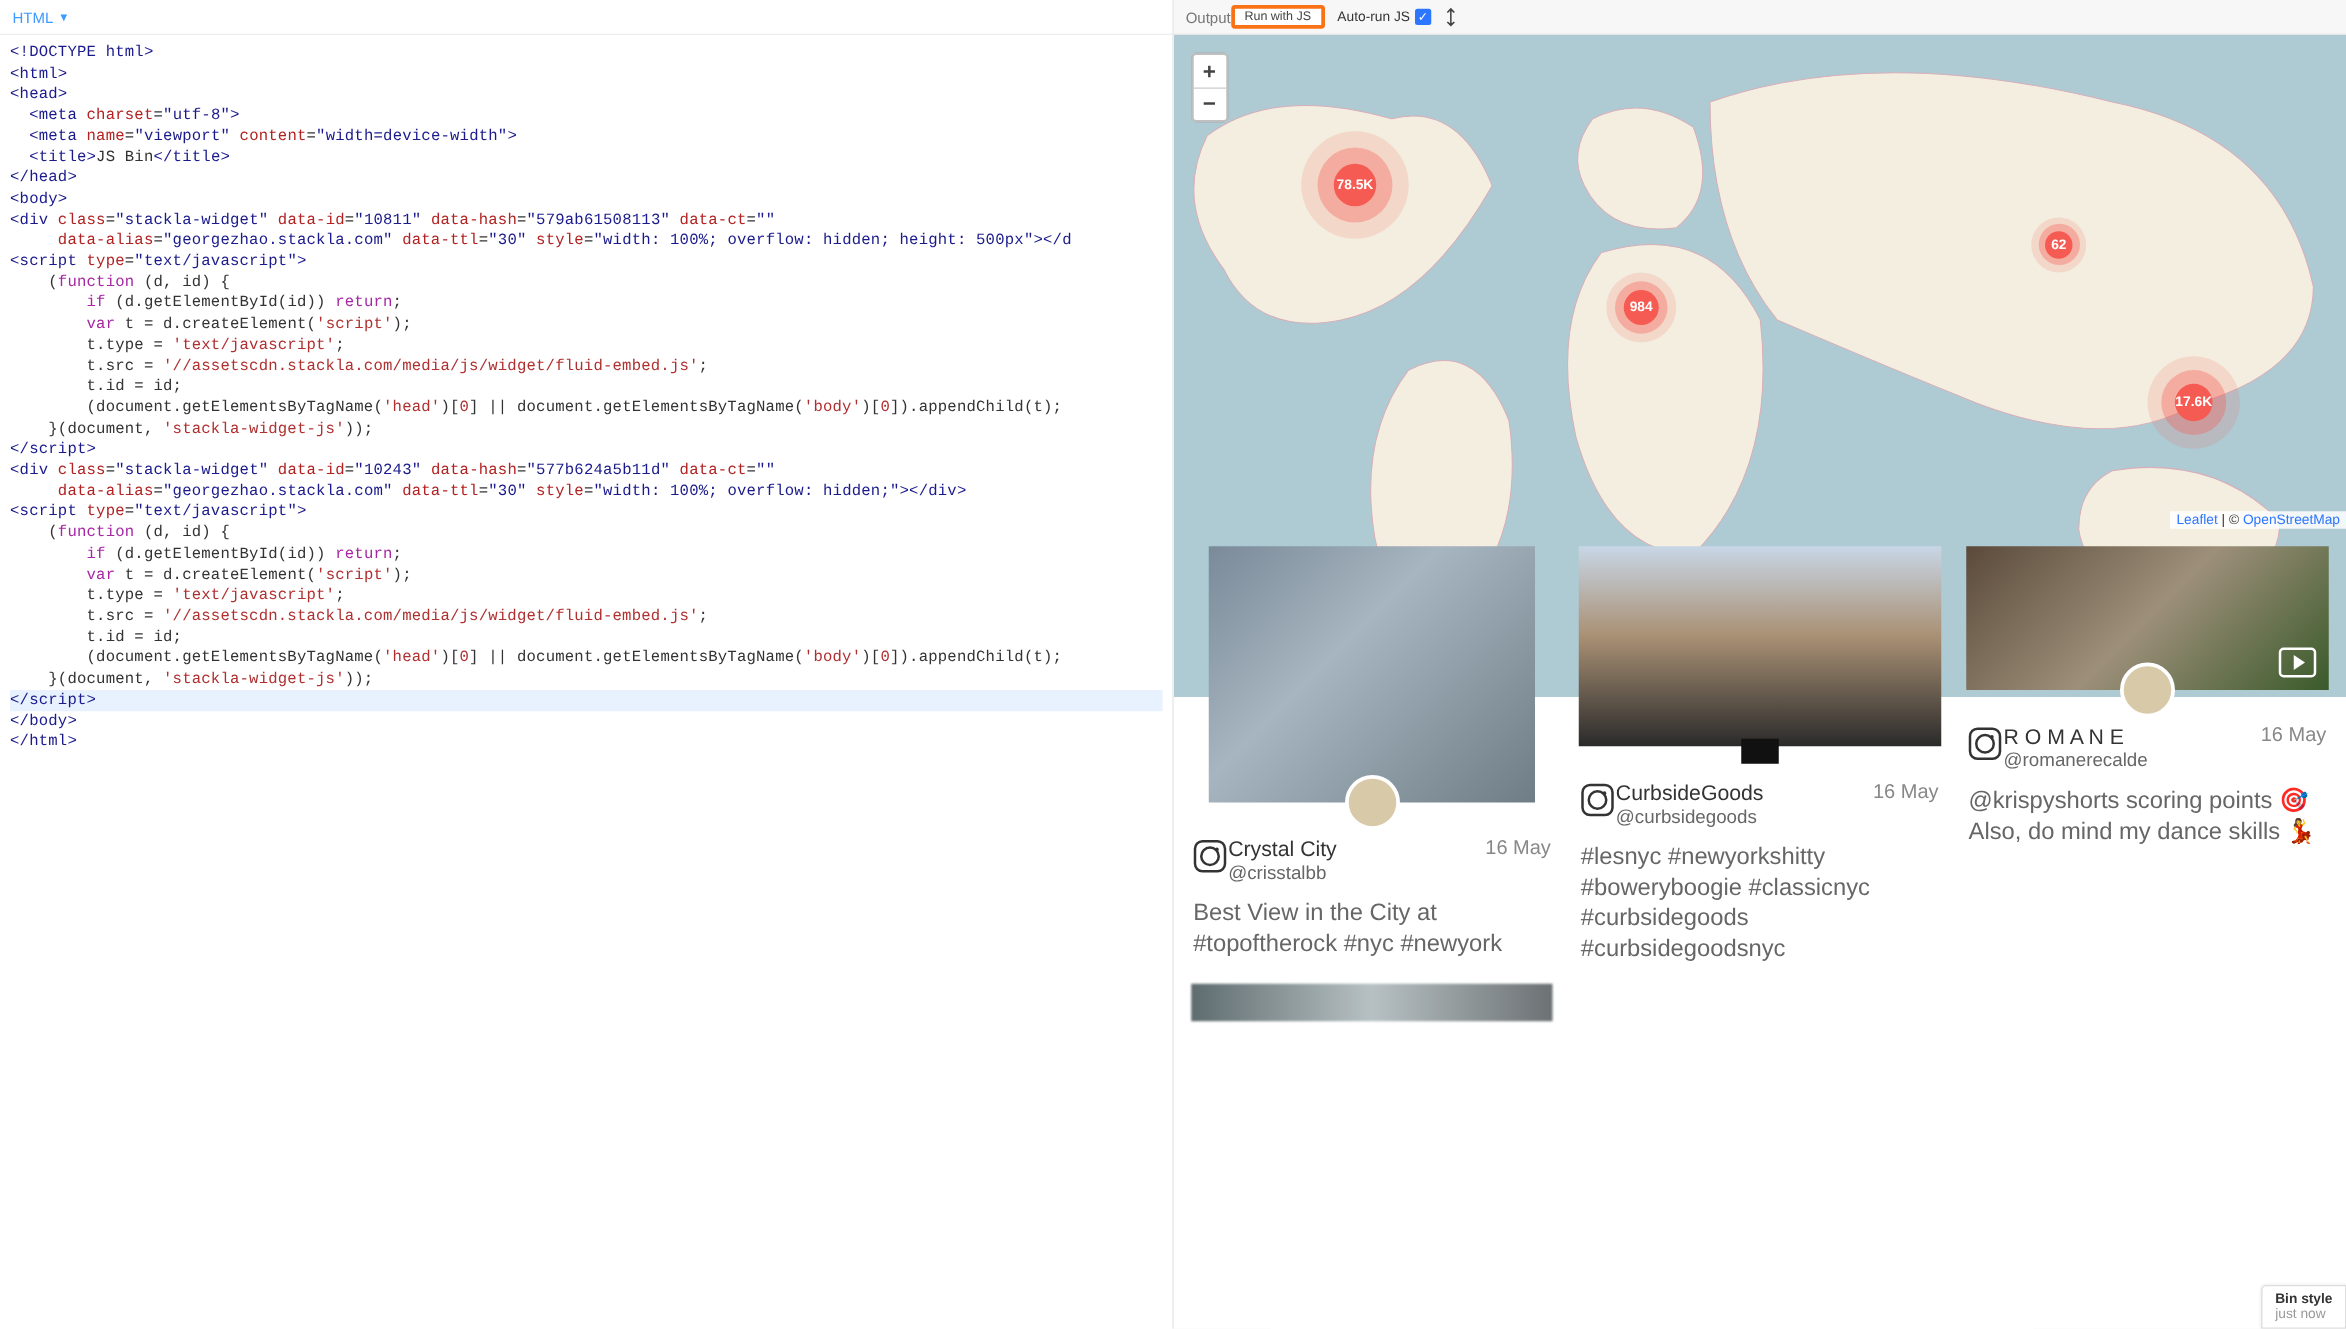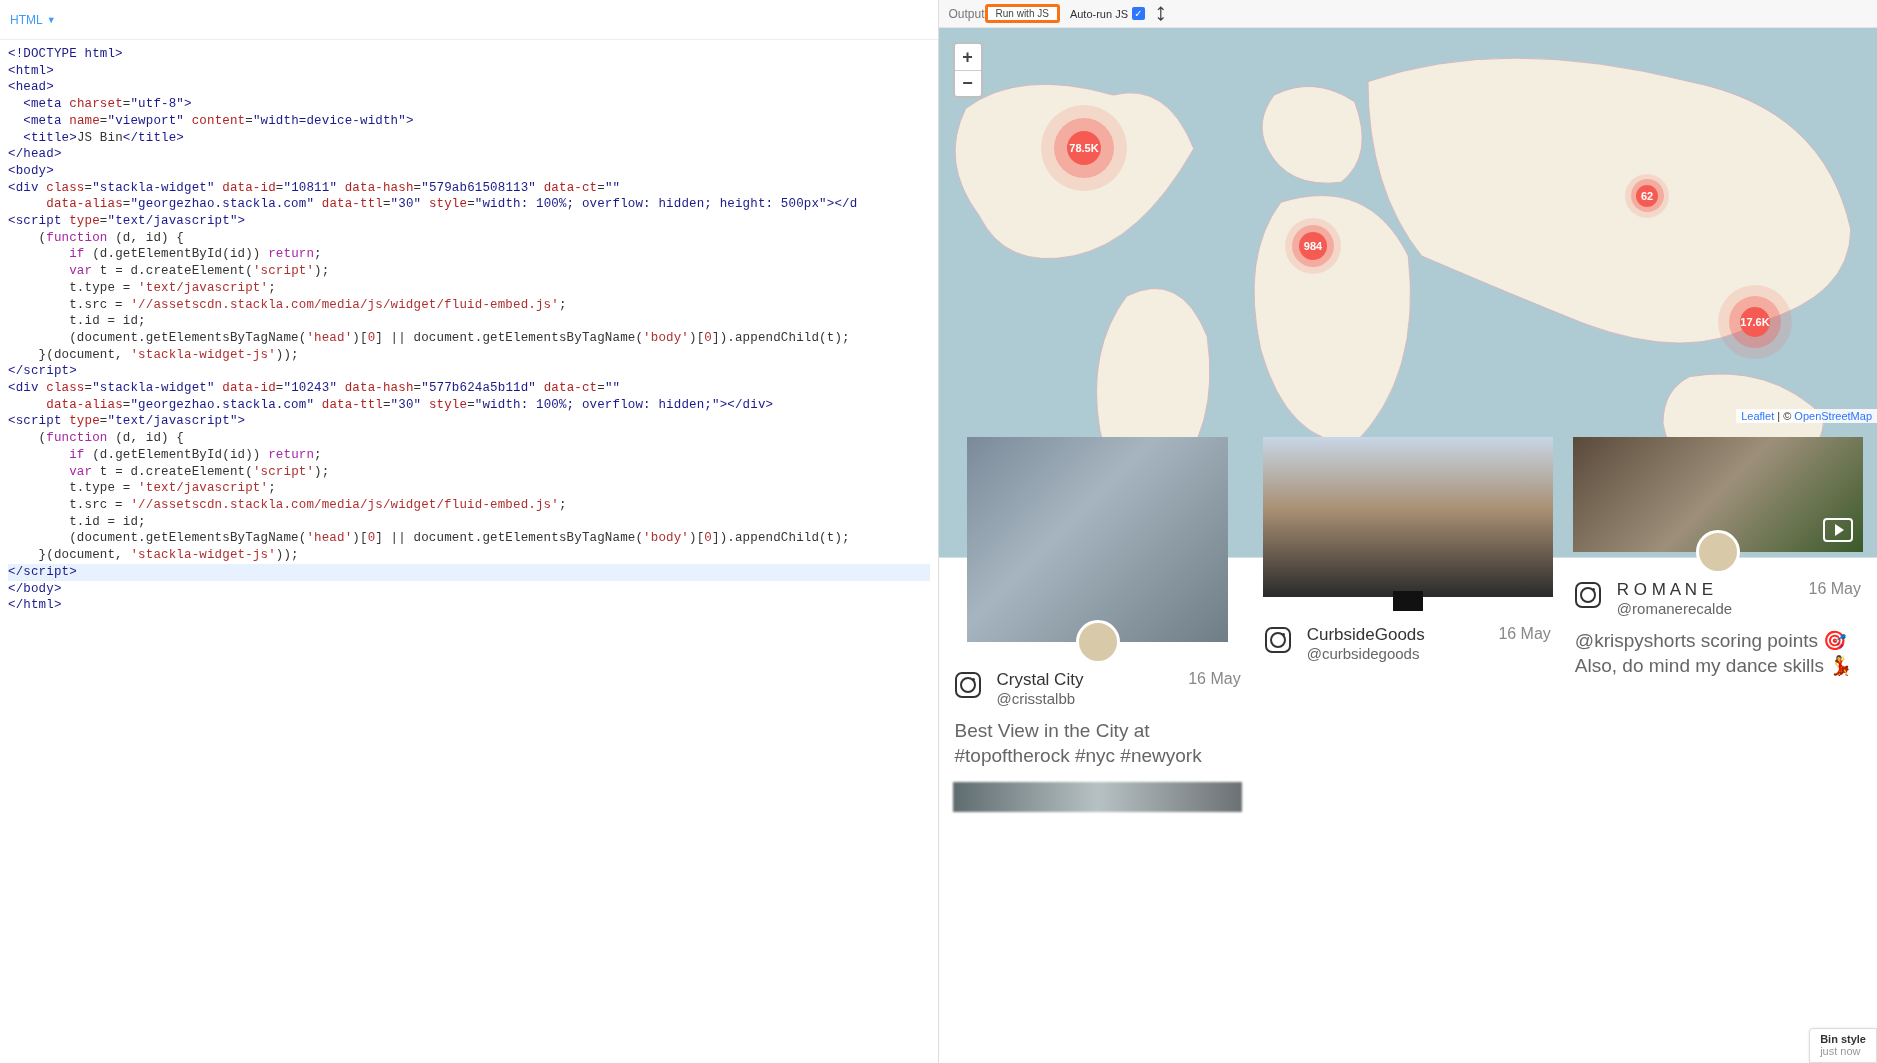--- a/index.html
+++ b/index.html
@@ -1,19 +1,19 @@
 <!DOCTYPE html>
 <html><head>
 <meta charset="utf-8">
 <style>
 * { margin: 0; padding: 0; box-sizing: border-box; }
 body { font-family: "Helvetica Neue", Arial, sans-serif; font-size: 13px; background: #fff; overflow: hidden; }
 .app { display: flex; height: 100vh; width: 100vw; }
 .editor-pane { width: 50%; height: 100%; background: #fff; border-right: 1px solid #ddd; display: flex; flex-direction: column; }
-.editor-header { height: 40px; display: flex; align-items: center; padding: 0 10px; border-bottom: 1px solid #eee; }
+.editor-header { height: 28px; display: flex; align-items: center; padding: 0 10px; border-bottom: 1px solid #eee; }
 .editor-tab { color: #3b9bff; font-size: 12px; cursor: pointer; display: flex; align-items: center; gap: 4px; }
 .editor-tab .caret { font-size: 9px; color: #3b9bff; }
 .code-area { flex: 1; padding: 6px 8px; font-family: Menlo, Consolas, "Courier New", monospace; font-size: 12.5px; line-height: 16.7px; white-space: pre; overflow: auto; color: #333; letter-spacing: 0.15px; }
 .code-area .tag   { color: #1a1a8c; }
 .code-area .attr  { color: #b22222; }
 .code-area .val   { color: #1a1a8c; }
 .code-area .kw    { color: #a626a4; }
 .code-area .str   { color: #b03030; }
 .code-area .num   { color: #b03030; }
 .code-area .hl    { background: #e8f2ff; display: inline-block; width: 100%; }
@@ -34,21 +34,21 @@
 .marker { position: absolute; transform: translate(-50%,-50%); display: flex; align-items: center; justify-content: center; color: #fff; font-size: 11px; font-weight: bold; }
 .m-core { position: absolute; inset: 0; background: #f55b52; border-radius: 50%; display: flex; align-items: center; justify-content: center; }
 .m-halo1 { position: absolute; border-radius: 50%; background: rgba(245,91,82,0.35); }
 .m-halo2 { position: absolute; border-radius: 50%; background: rgba(245,91,82,0.15); }
 .map-attrib { position: absolute; right: 0; bottom: 0; background: rgba(255,255,255,0.85); font-size: 11px; padding: 1px 5px; color: #333; }
 .map-attrib a { color: #2d76ff; text-decoration: none; }
 .feed { display: flex; gap: 20px; padding: 14px 14px; background: #fff; }
 .card { flex: 1; background: #fff; display: flex; flex-direction: column; }
 .card-img { width: 100%; position: relative; background: #888; display: block; }
 .card-avatar { position: absolute; bottom: -22px; left: 50%; transform: translateX(-50%); width: 44px; height: 44px; border-radius: 50%; background: #d8c9a8; border: 3px solid #fff; }
-.card-meta { display: flex; align-items: flex-start; gap: 16px; margin-top: 28px; padding: 0 2px; justify-content: space-between; }
+.card-meta { display: flex; align-items: flex-start; gap: 2px; margin-top: 28px; padding: 0 2px; justify-content: space-between; }
 .ig-icon { width: 26px; height: 26px; min-width: 26px; border: 2px solid #333; border-radius: 7px; position: relative; display: flex; align-items: center; justify-content: center; margin-top:2px; }
 .ig-icon::before { content: ""; width: 12px; height: 12px; border: 2px solid #333; border-radius: 50%; }
 .ig-icon::after { content: ""; position: absolute; top: 4px; right: 4px; width: 3px; height: 3px; background: #333; border-radius: 50%; }
 .card-user { flex: 1; }
 .card-user .name { font-size: 17px; color: #333; }
 .card-user .handle { font-size: 15px; color: #666; }
 .card-date { font-size: 16px; color: #888; }
 .card-text { font-size: 19px; line-height: 1.3; color: #666; margin-top: 12px; padding: 0 2px; }
 .play-badge { position: absolute; bottom: 10px; right: 10px; width: 30px; height: 24px; border: 2px solid #fff; border-radius: 4px; display: flex; align-items: center; justify-content: center; }
 .play-badge::before { content: ""; border-left: 9px solid #fff; border-top: 6px solid transparent; border-bottom: 6px solid transparent; margin-left: 2px; }
@@ -189,20 +189,21 @@
               <div class="avatar-box"></div>
             </div>
             <div class="card-meta">
               <div class="ig-icon"></div>
               <div class="card-user">
                 <div class="name">CurbsideGoods</div>
                 <div class="handle">@curbsidegoods</div>
               </div>
               <div class="card-date">16 May</div>
             </div>
+            <div class="card-text">#lesnyc #newyorkshitty #boweryboogie #classicnyc #curbsidegoods #curbsidegoodsnyc</div>
           </div>
           <div class="card">
             <div class="card-img" style="height:115px;background:linear-gradient(135deg,#5b4a3a 0%,#9d8f7a 50%,#3a5a2a 100%);margin:0 auto;width:100%">
               <div class="play-badge"></div>
               <div class="card-avatar"></div>
             </div>
             <div class="card-meta">
               <div class="ig-icon"></div>
               <div class="card-user">
                 <div class="name">R O M A N E</div>

